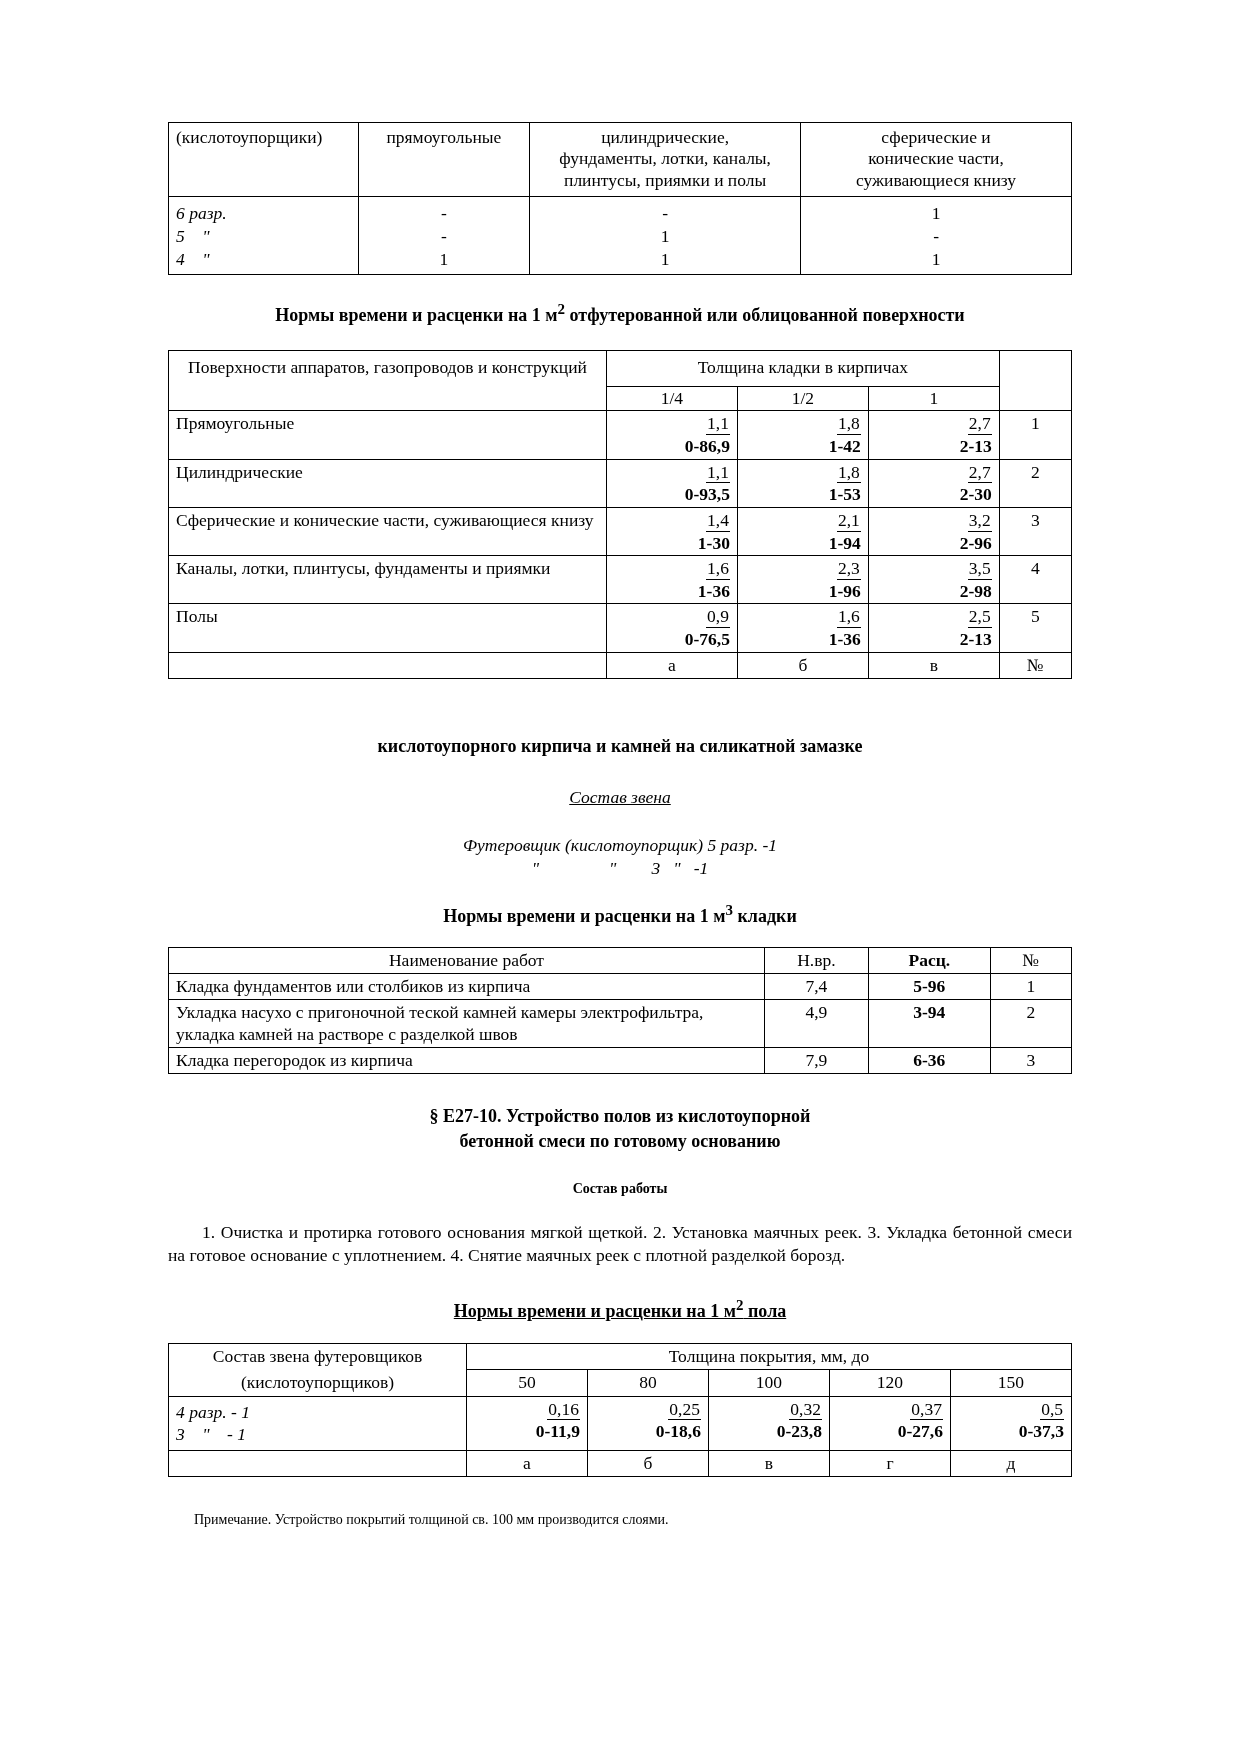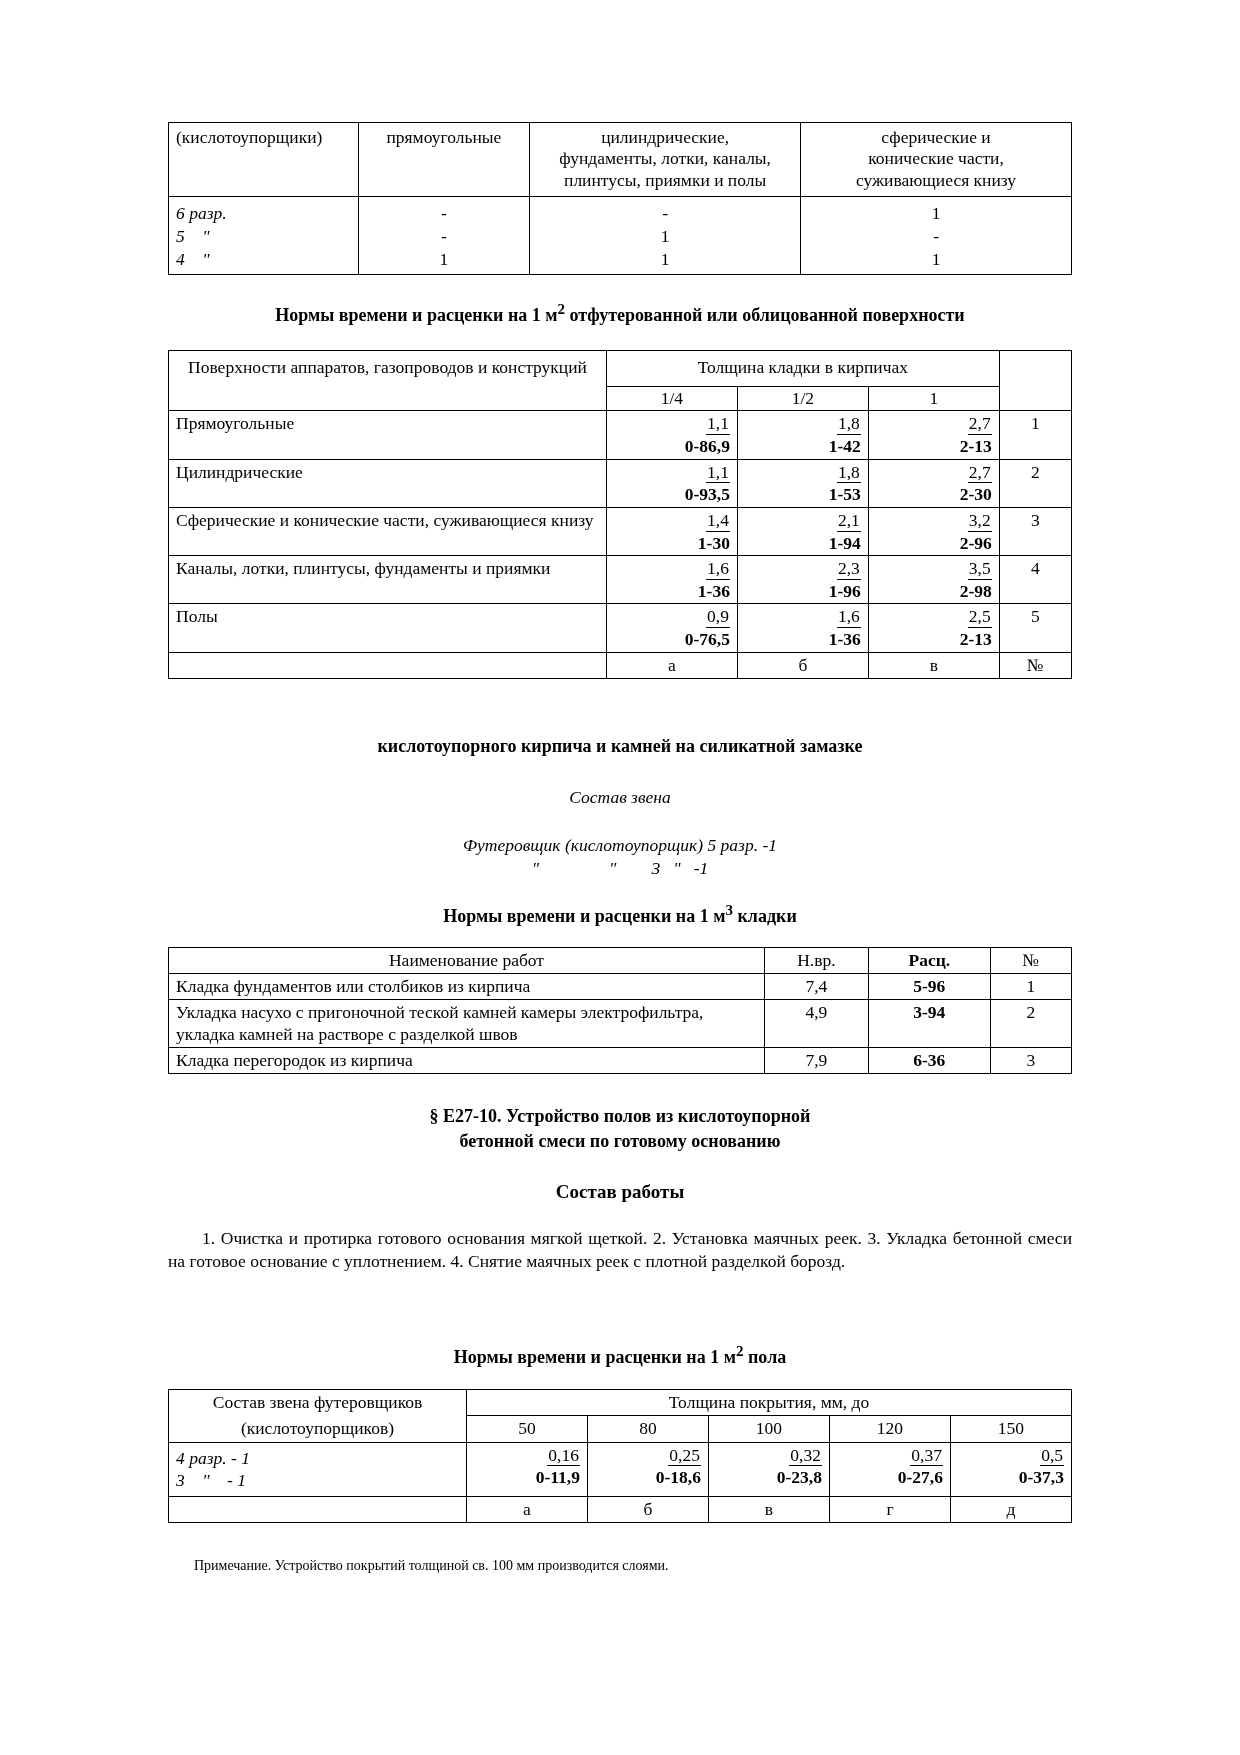--- a/index.html
+++ b/index.html
@@ -87,25 +87,26 @@
     margin: 30px 0 0 0;
     line-height: 1.38;
     padding: 0 40px;
   }
   h3.sec.narrow { padding: 0 120px; }
   p.subhead {
     text-align: center;
     font-style: italic;
     font-size: 17.5px;
     margin: 28px 0 0 0;
+    text-decoration: underline;
   }
   p.subhead-b {
     text-align: center;
     font-weight: bold;
-    font-size: 19px;
+    font-size: 14px;
     margin: 27px 0 0 0;
   }
   .crew {
     text-align: center;
     font-style: italic;
     font-size: 17.5px;
     margin: 26px 0 0 0;
     line-height: 1.3;
   }
   .crew .line2 {
@@ -340,21 +341,21 @@
 
   <h3 class="sec narrow">
     <span>§ Е27-10. Устройство полов из кислотоупорной</span><br>
     <span>бетонной смеси по готовому основанию</span>
   </h3>
 
   <p class="subhead-b">Состав работы</p>
 
   <p class="body-text">1. Очистка и протирка готового основания мягкой щеткой. 2. Установка маячных реек. 3. Укладка бетонной смеси на готовое основание с уплотнением. 4. Снятие маячных реек с плотной разделкой борозд.</p>
 
-  <h2 class="norm-title" style="margin-top:68px;margin-bottom:20px;">
+  <h2 class="norm-title" style="margin-top:28px;margin-bottom:20px;text-decoration:underline;">
     <span>Нормы времени и расценки на 1 м</span><sup>2</sup><span> пола</span>
   </h2>
 
   <table class="doc tbl-floor">
     <colgroup>
       <col style="width:33.0%">
       <col style="width:13.4%">
       <col style="width:13.4%">
       <col style="width:13.4%">
       <col style="width:13.4%">

